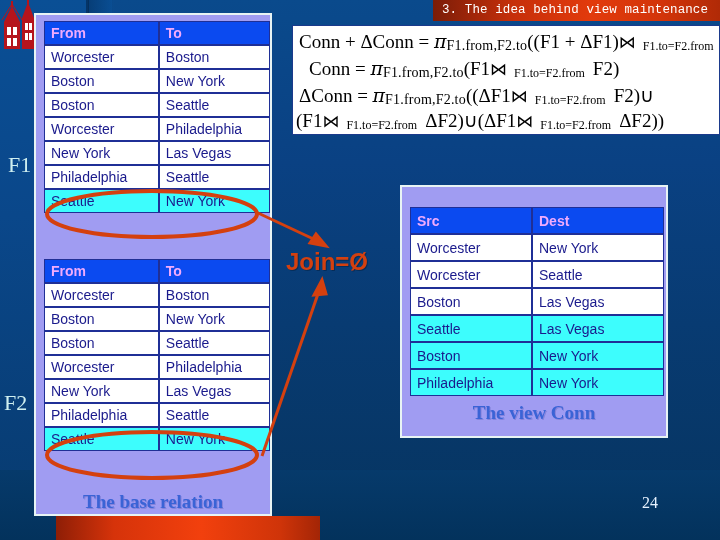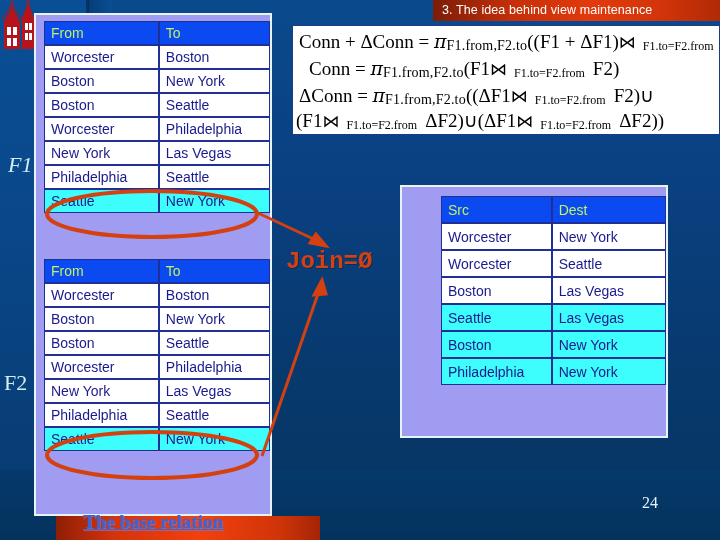--- a/index.html
+++ b/index.html
@@ -40,20 +40,21 @@
   }
   
   .logo{position:absolute;left:0px;top:0px;width:42px;height:54px;}
   
   .title-bar{
     position:absolute;left:433px;top:0px;width:287px;height:21px;
     background:linear-gradient(to right,#7b1d08 0%,#c62f0a 28%,#e23a0c 55%,#d23409 80%,#b02a07 100%);
     color:#ffffff;font-size:12.5px;line-height:21px;
     padding-left:9px;box-sizing:border-box;white-space:nowrap;
     letter-spacing:.1px;
+    font-family:Liberation Mono, monospace;
   }
   
   .formula{
     position:absolute;left:292px;top:25px;width:428px;height:110px;
     background:#ffffff;
     border:1px solid #1b3a8c;
     box-sizing:border-box;
     color:#000000;
     font-family:"Liberation Serif",serif;
     overflow:hidden;
@@ -87,55 +88,55 @@
   table.rel td,table.rel th{
     border:1px solid #1f2f96;
     padding:1px 0 1px 6px;
     text-align:left;
     height:24px;box-sizing:border-box;
     overflow:hidden;white-space:nowrap;
     background:#ffffff;
     font-weight:normal;
   }
   table.rel th{
-    background:#0b4af0;color:#bef264;font-weight:normal;
+    background:#0b4af0;color:#f0abfc;font-weight:bold;
   }
   table.rel tr.hl td{background:#3dfdfd;}
   table.rel td.c0,table.rel th.c0{width:118px;}
   table.rel td.c1,table.rel th.c1{width:114px;}
 
   #tbl-f1{position:absolute;left:8px;top:6px;}
   #tbl-f2{position:absolute;left:8px;top:244px;}
-  #tbl-conn{position:absolute;left:8px;top:9px;margin-left:31px;}
+  #tbl-conn{position:absolute;left:8px;top:20px;}
   #tbl-conn td.c0,#tbl-conn th.c0{width:122px;}
   #tbl-conn td.c1,#tbl-conn th.c1{width:132px;}
   #tbl-conn td,#tbl-conn th{height:27px;}
 
   .caption{
     position:absolute;width:100%;text-align:center;
     font-family:"Liberation Serif",serif;
     font-weight:bold;font-size:19px;color:#3a63d6;
     text-shadow:1px 1px 0 rgba(120,120,210,.7);
   }
-  #cap-base{left:0;top:496px;text-decoration:underline;}
+  #cap-base{left:0;top:476px;}
   #cap-conn{left:0;top:215px;}
 
   
   .side-label{
     position:absolute;color:#cfeff0;
     font-family:"Liberation Serif",serif;font-size:22px;
   }
-  #lbl-f1{left:8px;top:152px;font-style:italic;}
-  #lbl-f2{left:4px;top:370px;}
+  #lbl-f1{left:8px;top:152px;}
+  #lbl-f2{left:4px;top:390px;}
 
   
   #overlay{position:absolute;inset:0;pointer-events:none;}
   .join-label{
     position:absolute;left:286px;top:248px;
-    color:#d4400f;font-family:Liberation Mono, monospace;
+    color:#d4400f;font-family:Liberation Sans, sans-serif;
     font-weight:bold;font-size:24px;white-space:nowrap;
     text-shadow:1px 1px 0 rgba(0,0,0,.25);
   }
   .page-num{
     position:absolute;left:642px;top:494px;
     color:#e6f2ff;font-size:16px;font-family:"Liberation Serif",serif;
   }
 </style>
 </head>
 <body>
@@ -304,20 +305,21 @@
           <tr class="hl">
             <td class="c0">Boston</td>
             <td class="c1">New York</td>
           </tr>
           <tr class="hl">
             <td class="c0">Philadelphia</td>
             <td class="c1">New York</td>
           </tr>
         </tbody>
     </table>
+    <div class="caption" id="cap-conn">The view Conn</div>
   </div>
 
   <svg id="overlay" viewBox="0 0 720 540">
 
     <ellipse cx="152" cy="214" rx="105" ry="23" fill="none" stroke="#d4400f" stroke-width="4"></ellipse>
 
     <ellipse cx="152" cy="455" rx="105" ry="23" fill="none" stroke="#d4400f" stroke-width="4"></ellipse>
 
     <g stroke="#d4400f" stroke-width="3" fill="#d4400f">
       <line x1="258" y1="213" x2="322" y2="243"></line>

